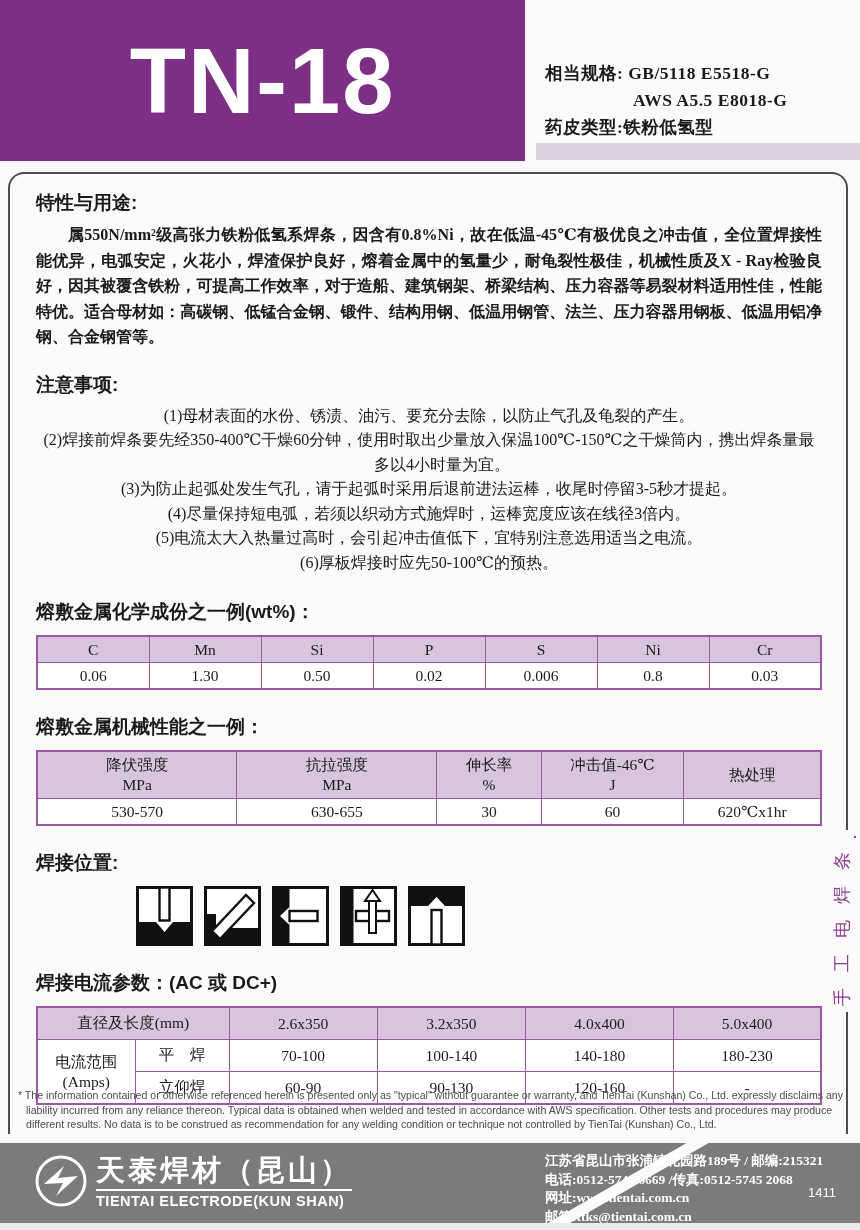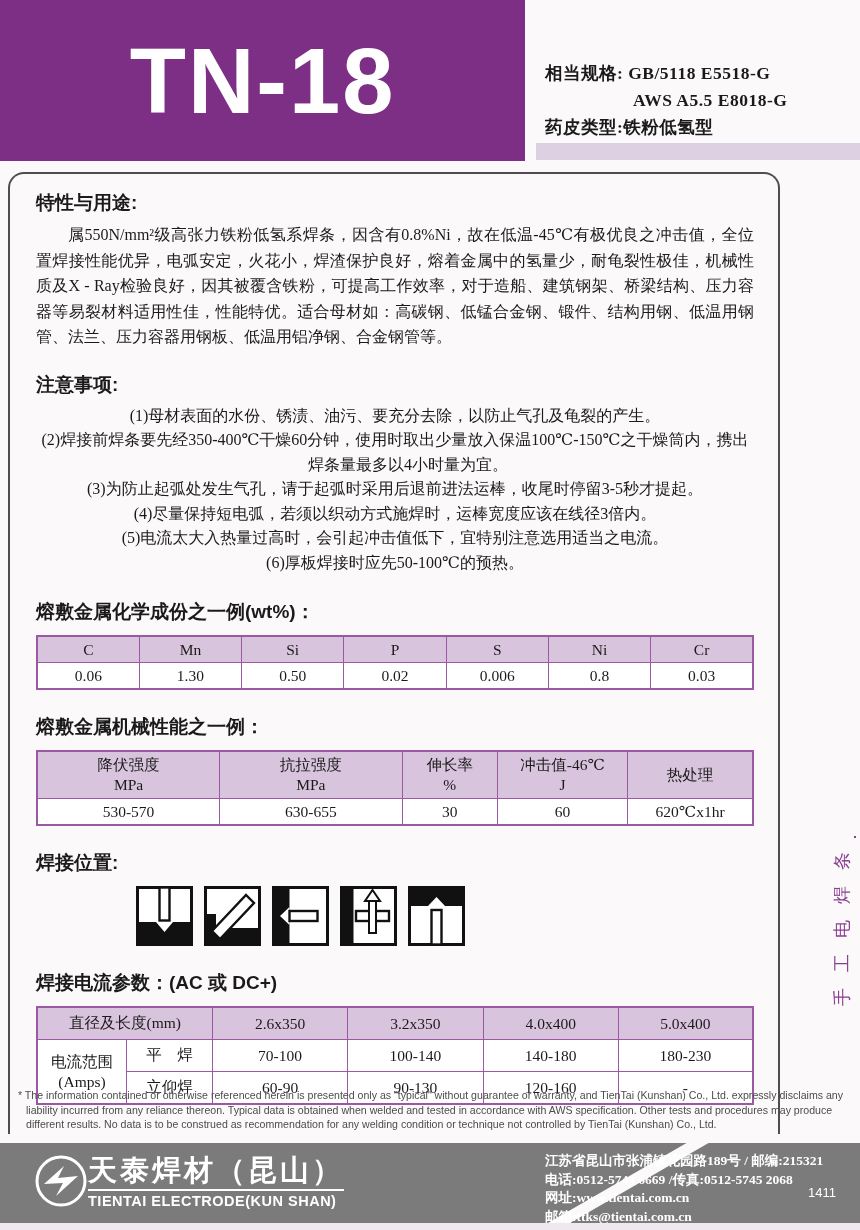--- a/index.html
+++ b/index.html
@@ -11,26 +11,26 @@
              display:flex;align-items:center;justify-content:center;}
   .hdr-model{color:#ffffff;font-family:"Liberation Sans","DejaVu Sans",sans-serif;
              font-weight:bold;font-size:92px;letter-spacing:2px;line-height:1;}
   .hdr-specs{position:absolute;left:545px;top:60px;font-size:17.5px;line-height:27px;
              font-weight:bold;letter-spacing:.5px;white-space:nowrap;}
   .spec-row{display:flex;}
   .spec-indent{padding-left:88px;}
   .hdr-band{position:absolute;left:536px;top:143px;width:324px;height:17px;background:#dcd0e2;}
 
   
-  .content-box{position:absolute;left:8px;top:172px;width:772px;height:962px;
+  .content-box{position:absolute;left:8px;top:172px;width:840px;height:962px;
                border:2px solid #4e4e4e;border-bottom:none;border-radius:16px 16px 0 0;
                background:transparent;padding:16px 24px 0 26px;box-sizing:border-box;}
   .sec-title{font-family:"Liberation Sans","DejaVu Sans",sans-serif;font-weight:bold;
              font-size:19px;margin:0 0 6px 0;}
-  .features-body{font-size:16px;line-height:25.5px;text-align:justify;text-indent:2em;margin:2px 0 0 0;}
+  .features-body{font-size:16px;line-height:25.5px;text-align:justify;text-indent:2em;margin:2px 0 0 0;font-weight:bold;}
   .notes{margin-top:22px;}
   .note-item{font-size:16px;line-height:24.5px;margin:0;padding-left:26px;text-indent:-26px;text-align:center;}
 
   
   .tbl-wrap{margin-top:24px;}
   table.ptable{border-collapse:collapse;width:100%;table-layout:fixed;
                border:2.5px solid #9b58a3;margin-top:10px;}
   table.ptable td{border:1.6px solid #9b58a3;text-align:center;font-size:15.5px;
                   padding:1px 3px;background:#fff;}
   table.ptable td.hd{background:#d9c4dd;}
@@ -56,21 +56,21 @@
   .side-label{position:absolute;left:830px;top:1012px;transform:rotate(-90deg);
               transform-origin:0 0;white-space:nowrap;color:#8a3e91;
               font-size:18px;letter-spacing:16px;background:#fcf9fb;padding:0 6px;}
   .side-dash{position:absolute;left:836px;top:836px;width:20px;height:2px;background:#8a3e91;}
 
   
   .footer{position:absolute;left:0;top:1143px;width:860px;height:80px;background:#7b7b7b;
           color:#fff;overflow:hidden;}
   .footer-stripe{position:absolute;left:690px;top:-2px;width:22px;height:86px;background:#fcf9fb;
                  transform:skewX(-60deg);transform-origin:top left;}
-  .logo-wrap{position:absolute;left:34px;top:10px;display:flex;align-items:center;}
+  .logo-wrap{position:absolute;left:34px;top:10px;display:flex;align-items:center;gap:8px;}
   .logo-circle{width:54px;height:54px;flex:none;}
   .co-names{display:flex;flex-direction:column;}
   .co-cn{font-family:"Liberation Sans","DejaVu Sans",sans-serif;font-weight:bold;
          font-size:29px;letter-spacing:3px;line-height:34px;border-bottom:2px solid #fff;
          padding-bottom:2px;}
   .co-en{font-family:"Liberation Sans","DejaVu Sans",sans-serif;font-weight:bold;
          font-size:14.5px;letter-spacing:.5px;margin-top:2px;}
   .addr{position:absolute;left:545px;top:9px;font-family:Liberation Serif, serif;
         font-size:13.5px;line-height:18.5px;font-weight:bold;white-space:nowrap;}
   .pageno{position:absolute;right:24px;top:42px;font-family:"Liberation Sans","DejaVu Sans",sans-serif;

